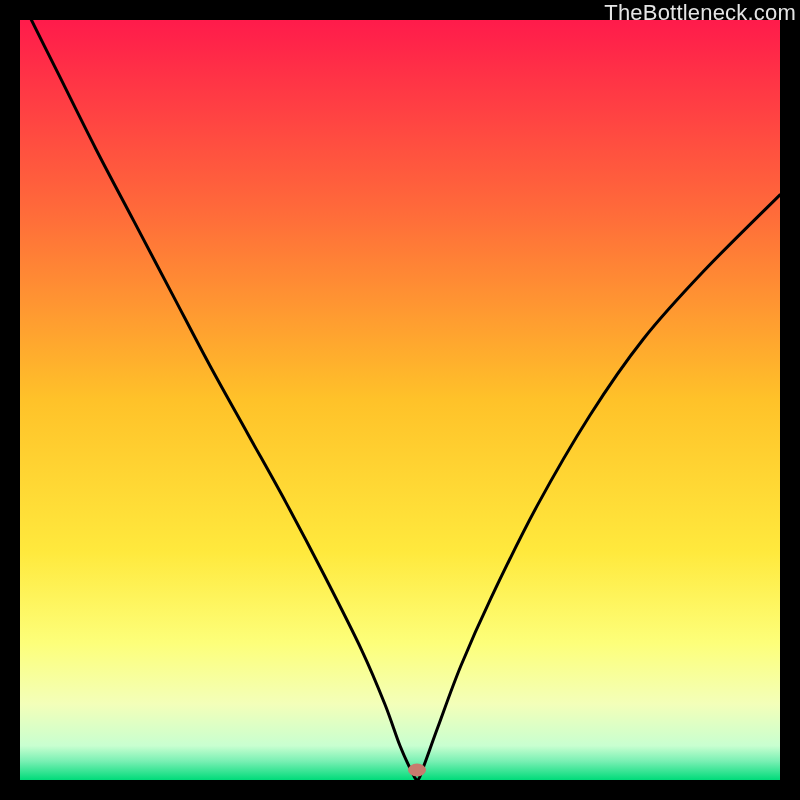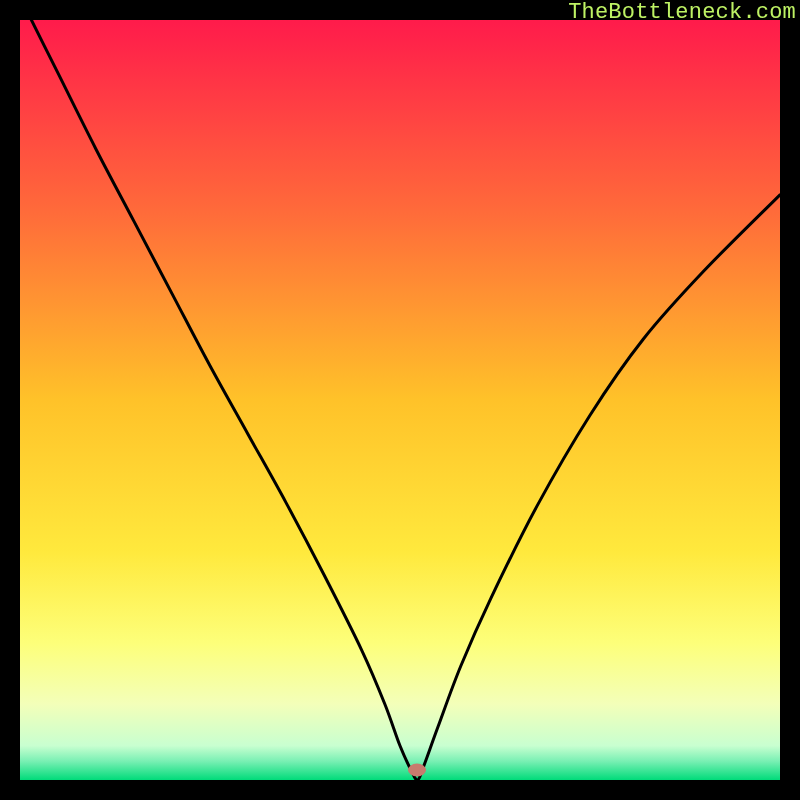--- a/index.html
+++ b/index.html
@@ -22,22 +22,22 @@
     position: absolute;
     left: 0;
     top: 0;
     width: 760px;
     height: 760px;
   }
   .watermark {
     position: absolute;
     top: 0px;
     right: 4px;
-    color: #bef264;
-    font-family: Liberation Mono, monospace;
+    color: #e5e5e5;
+    font-family: Liberation Sans, sans-serif;
     font-size: 22px;
     font-weight: 500;
     letter-spacing: 0.2px;
     user-select: none;
   }
   .marker {
     position: absolute;
     width: 18px;
     height: 13px;
     background: #c77b6e;

